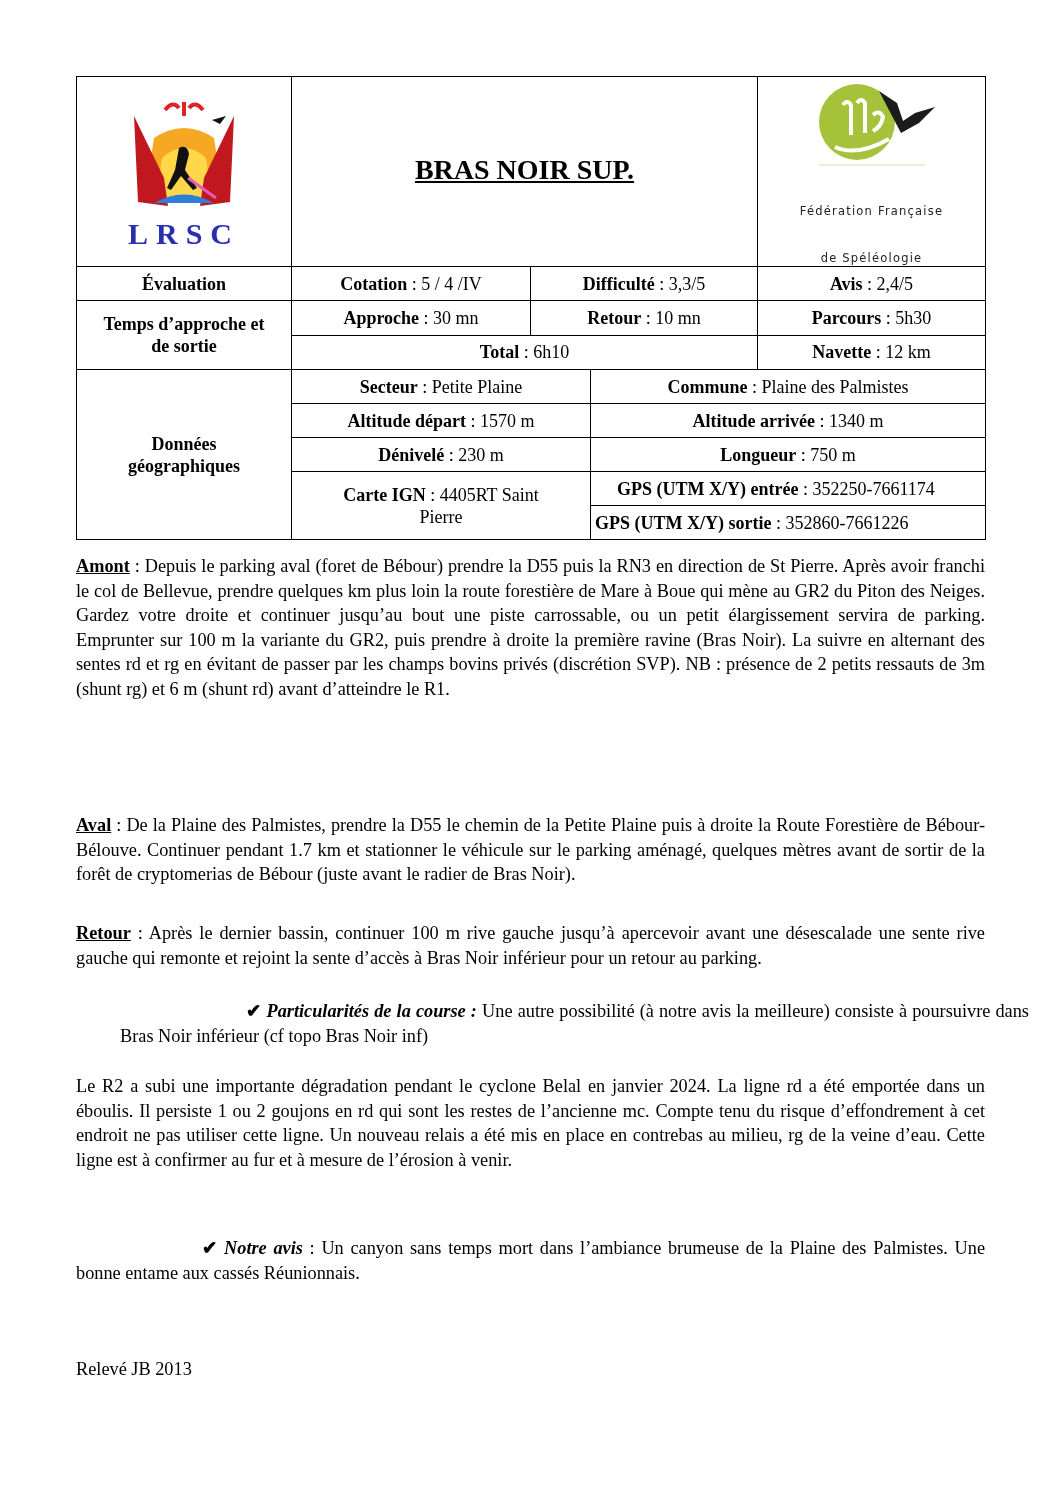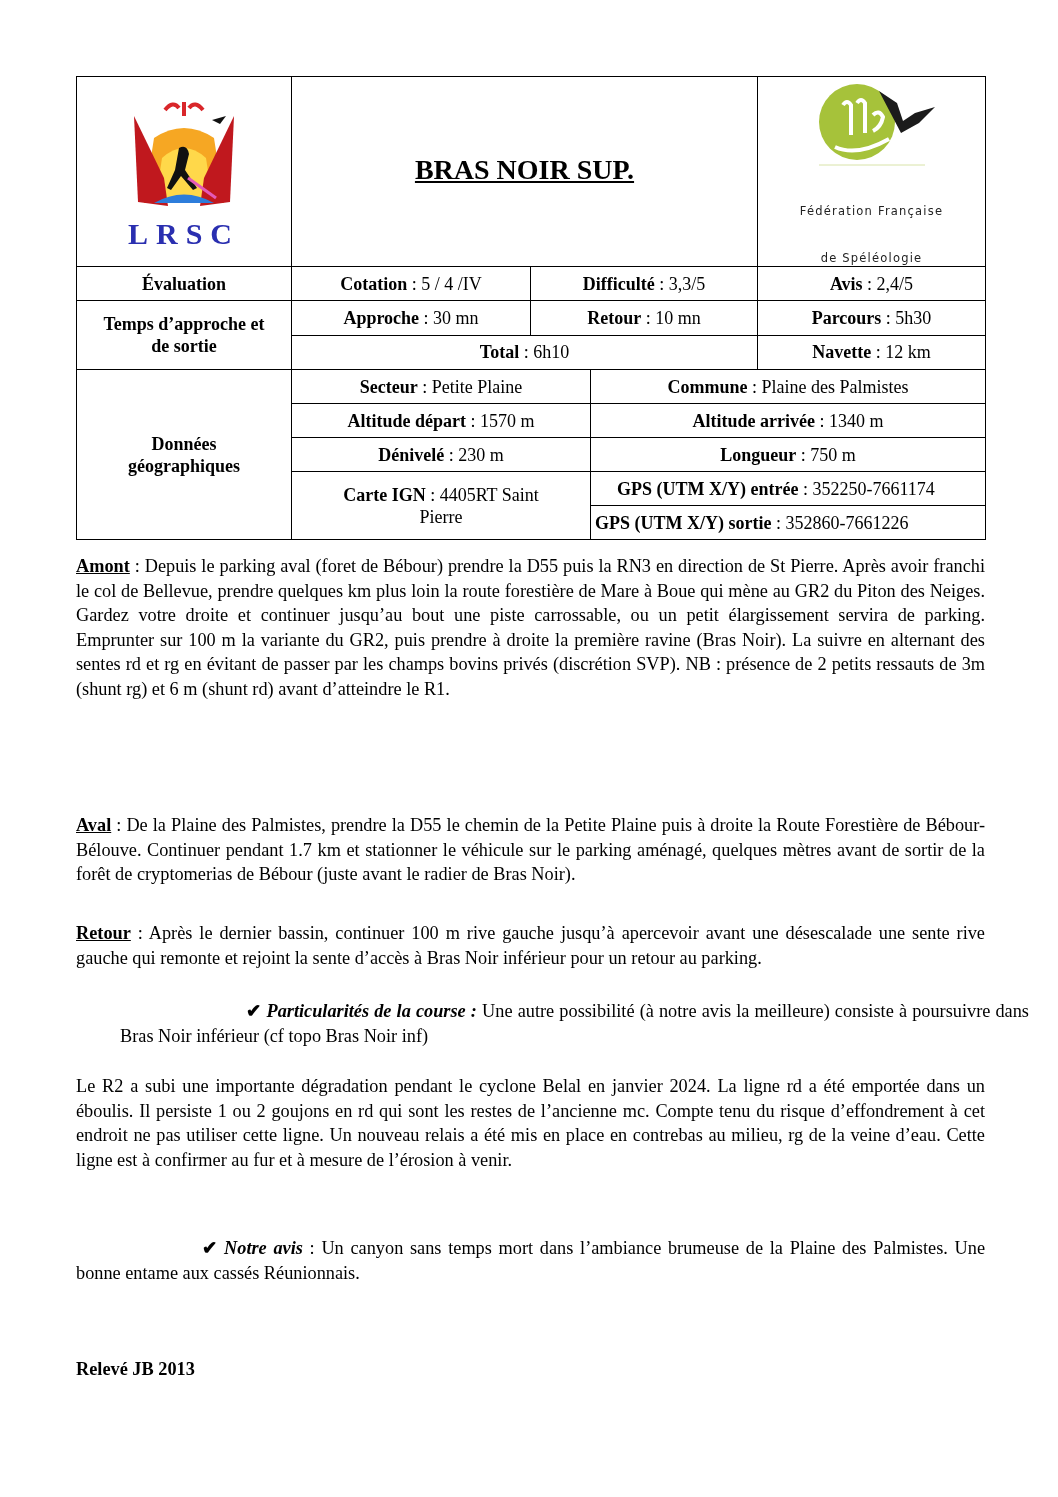--- a/index.html
+++ b/index.html
@@ -124,17 +124,17 @@
 
   <div class="body-text" style="top:1074px;">
     <span>Le R2 a subi une importante dégradation pendant le cyclone Belal en janvier 2024. La ligne rd a été emportée dans un éboulis. Il persiste 1 ou 2 goujons en rd qui sont les restes de l’ancienne mc. Compte tenu du risque d’effondrement à cet endroit ne pas utiliser cette ligne. Un nouveau relais a été mis en place en contrebas au milieu, rg de la veine d’eau. Cette ligne est à confirmer au fur et à mesure de l’érosion à venir.</span>
   </div>
 
   <div class="body-text" style="top:1236px;">
     <span style="padding-left:126px;"></span><span class="check">✔</span>
     <span class="sec">Notre avis</span><span> : Un canyon sans temps mort dans l’ambiance brumeuse de la Plaine des Palmistes. Une bonne entame aux cassés Réunionnais.</span>
   </div>
 
-  <div class="body-text" style="top:1357px; font-weight:bold; text-align:left;">
+  <div class="body-text" style="top:1357px; font-weight:normal; text-align:left;">
     <div>Relevé JB 2013</div>
   </div>
 
 </div>
 
 </body></html>

